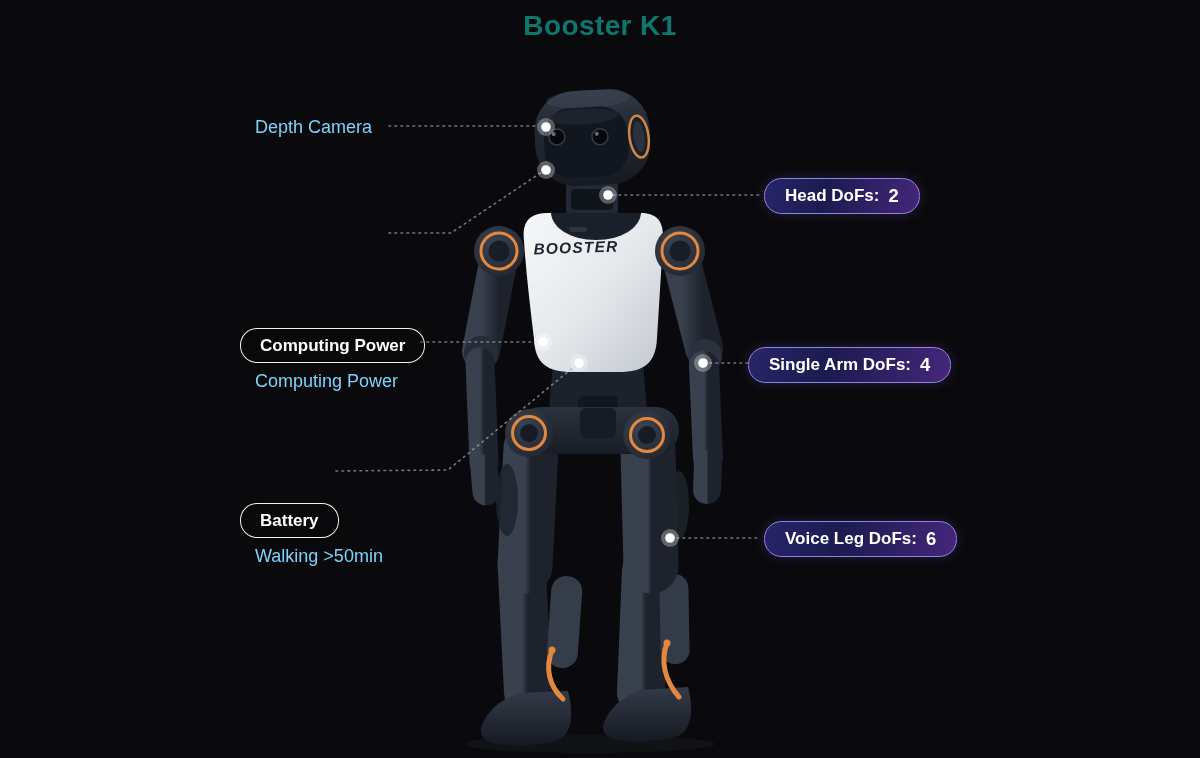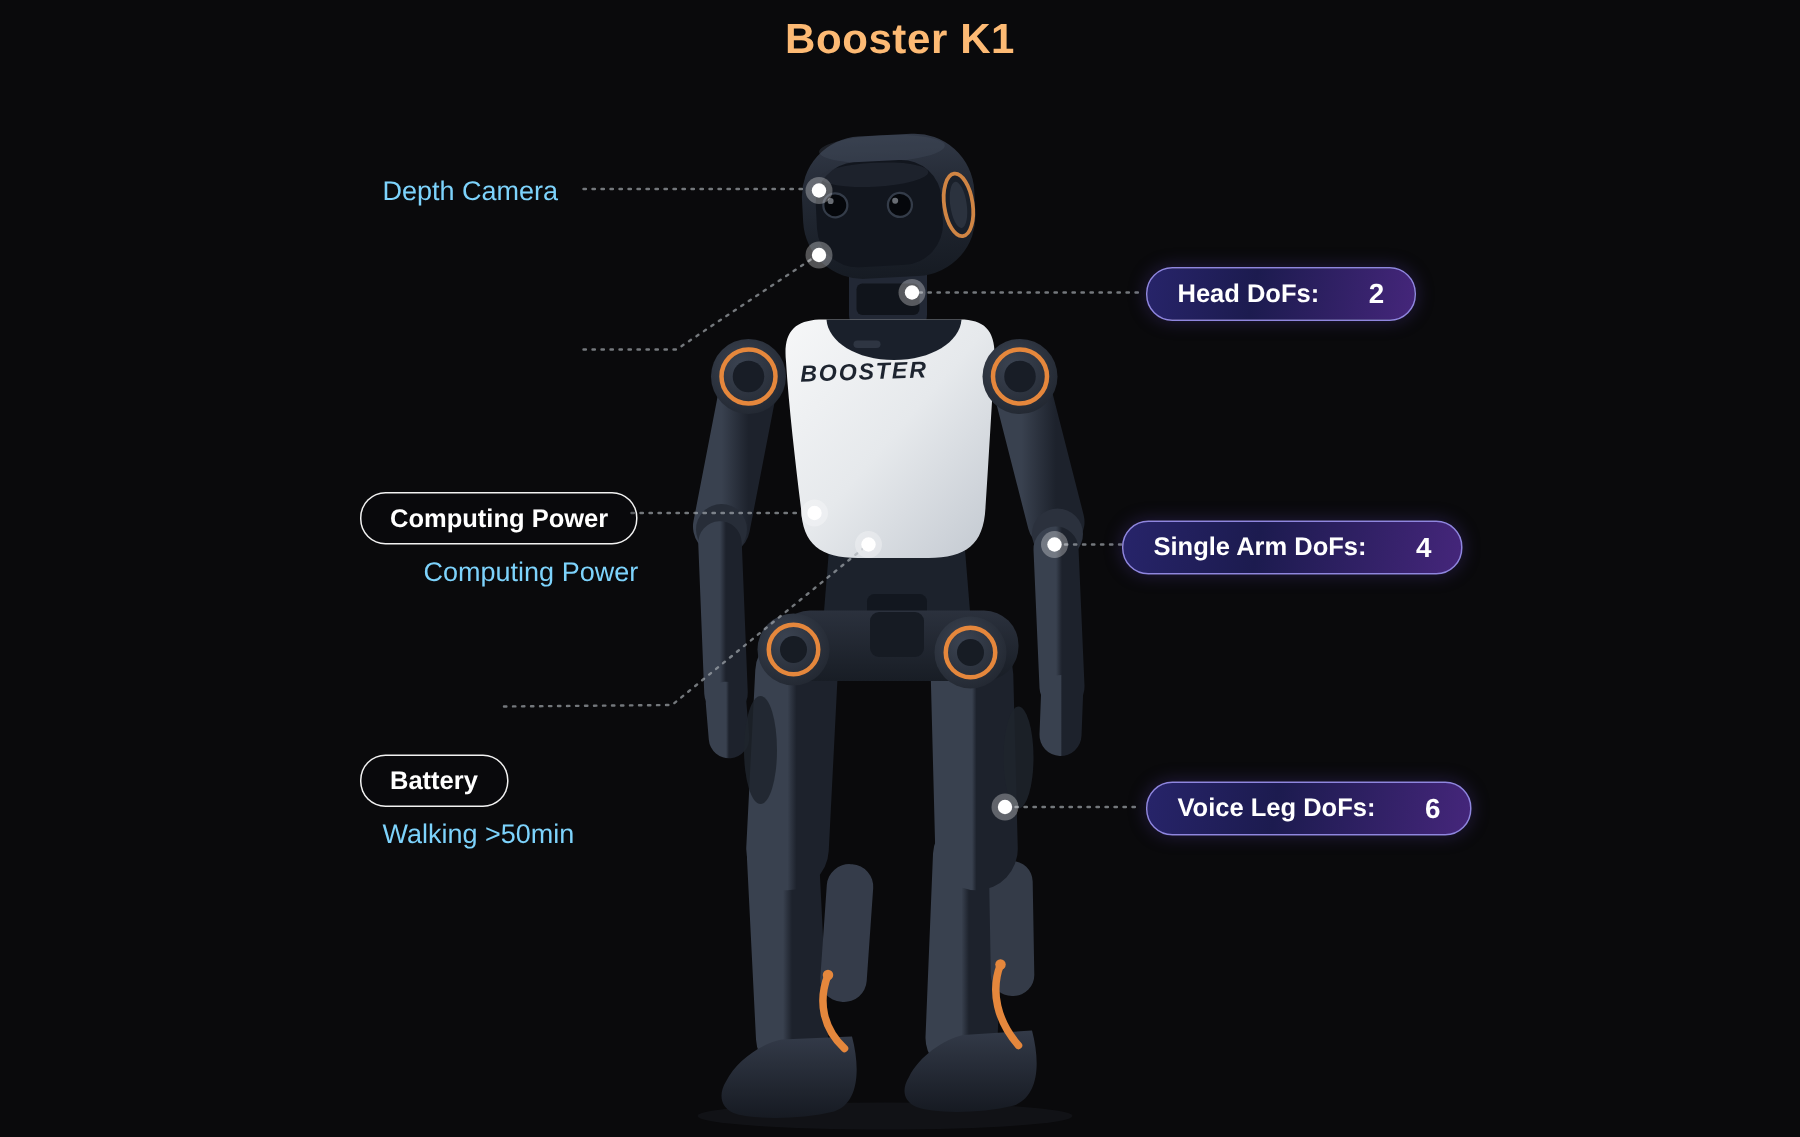--- a/index.html
+++ b/index.html
@@ -3,41 +3,40 @@
 <meta charset="utf-8">
 <style>
   html,body{margin:0;padding:0;background:#000;}
   .stage{
     position:relative;width:1200px;height:758px;overflow:hidden;
     background:#0a0a0c;
     font-family:"Liberation Sans",sans-serif;
   }
   .title{
     position:absolute;top:10px;left:0;width:100%;text-align:center;
-    color:#fdba74;font-size:28px;font-weight:700;letter-spacing:.4px;
+    color:#0f766e;font-size:28px;font-weight:700;letter-spacing:.4px;
   }
   .robot-svg{position:absolute;left:0;top:0;width:1200px;height:758px;}
   .feature{position:absolute;}
   .feature-pill{
     display:inline-flex;align-items:center;height:33px;padding:0 19px;
     border:1.6px solid rgba(255,255,255,.95);border-radius:17px;
     color:#ffffff;font-size:17px;font-weight:700;white-space:nowrap;
     background:rgba(8,8,10,.25);
   }
   .feature-desc{
     margin:7px 0 0 15px;color:#7dd3fc;font-size:18px;line-height:22px;
     font-weight:400;white-space:nowrap;
   }
   .dof{
     position:absolute;display:inline-flex;align-items:center;height:34px;
     padding:0 20px;border-radius:17.5px;border:1.6px solid #8f86df;
     background:linear-gradient(100deg,#27246a 0%,#1c1b4f 40%,#45267b 100%);
     color:#fff;font-size:17px;font-weight:700;white-space:nowrap;
     box-shadow:0 0 12px rgba(86,62,168,.35);
-    gap:24px;
   }
   .dof .val{margin-left:9px;font-size:18.5px;}
 </style>
 </head>
 <body>
 
 <div class="stage">
 
   <div class="title">Booster K1</div>
 
@@ -207,21 +206,21 @@
     </g>
   </svg>
 
   <div class="feature" style="left:240px;top:109px;">
     <div class="feature-desc">
       <div>Depth Camera</div>
     </div>
   </div>
 
 
-  <div class="feature" style="left:240px;top:328px;text-align:right;">
+  <div class="feature" style="left:240px;top:328px;">
     <div class="feature-pill">
       <span>Computing Power</span>
     </div>
     <div class="feature-desc">
       <div>Computing Power</div>
     </div>
   </div>
 
   <div class="feature" style="left:240px;top:459px;margin-top:44px;">
     <div class="feature-pill">

